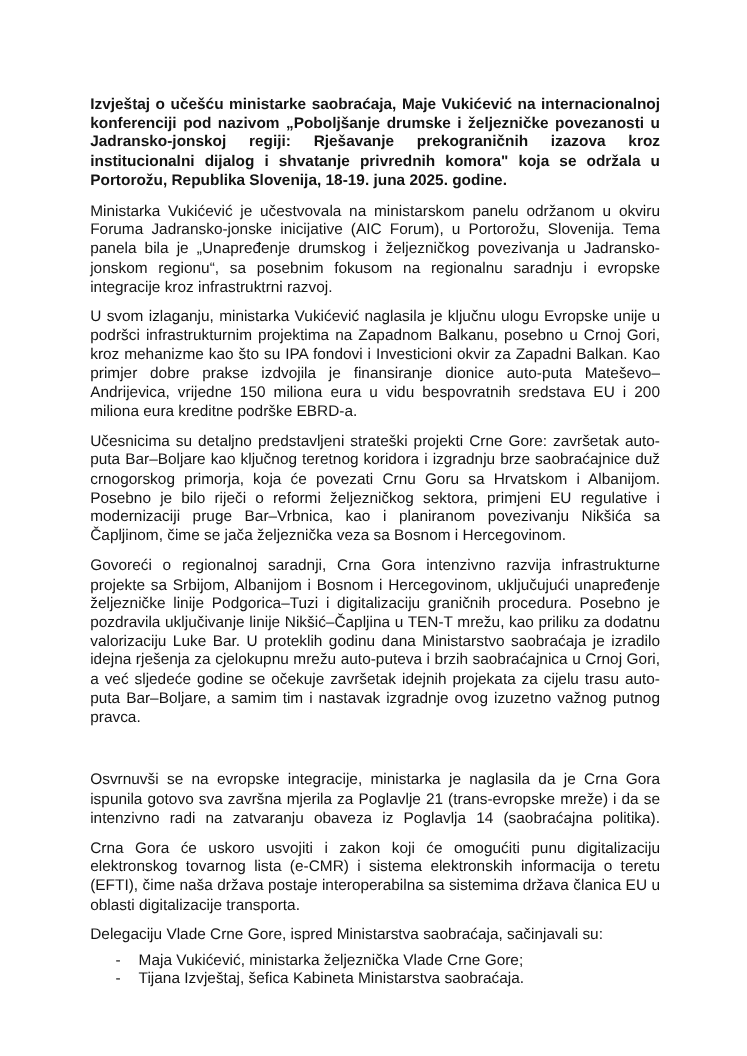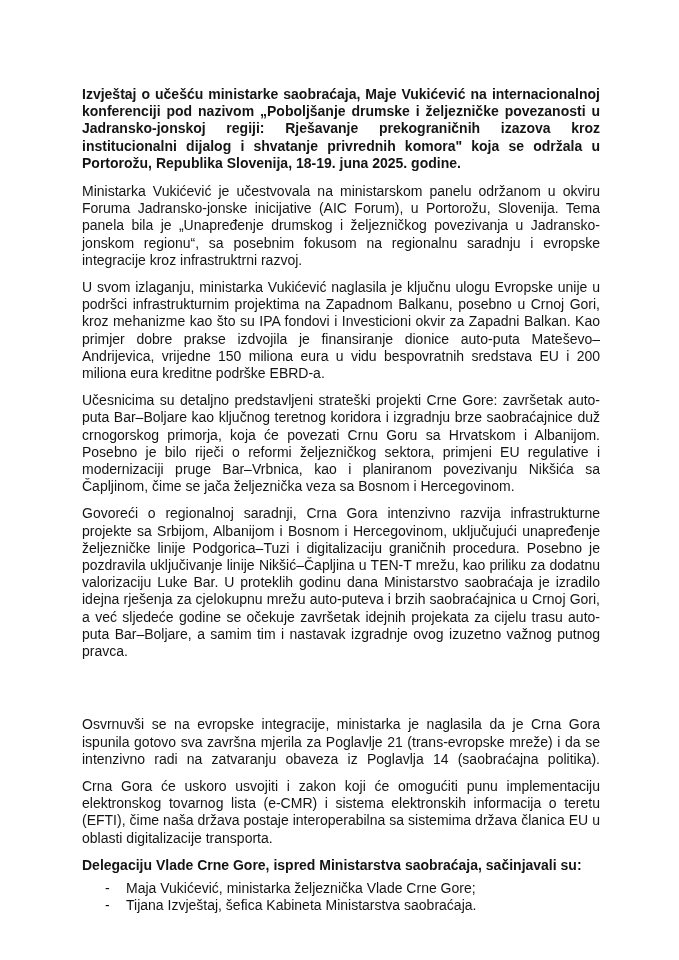--- a/index.html
+++ b/index.html
@@ -26,26 +26,25 @@
     margin: 0 0 11px 0;
   }
   .para {
     text-align: justify;
     margin: 0 0 10px 0;
   }
   .para.justify-last {
     text-align-last: justify;
   }
   .para.big-gap {
-    margin-top: 56px;
+    margin-top: 40px;
   }
   .delegation-intro {
     text-align: left;
     margin: 0 0 6px 0;
-    font-weight: bold;
   }
   .delegation-list {
     margin-left: 23px;
   }
   .delegation-item {
     display: flex;
     align-items: flex-start;
   }
   .bullet {
     flex: none;
@@ -65,21 +64,21 @@
   <p class="para">Ministarka Vukićević je učestvovala na ministarskom panelu održanom u okviru Foruma Jadransko-jonske inicijative (AIC Forum), u Portorožu, Slovenija. Tema panela bila je „Unapređenje drumskog i željezničkog povezivanja u Jadransko-jonskom regionu“, sa posebnim fokusom na regionalnu saradnju i evropske integracije kroz infrastruktrni razvoj.</p>
 
   <p class="para">U svom izlaganju, ministarka Vukićević naglasila je ključnu ulogu Evropske unije u podršci infrastrukturnim projektima na Zapadnom Balkanu, posebno u Crnoj Gori, kroz mehanizme kao što su IPA fondovi i Investicioni okvir za Zapadni Balkan. Kao primjer dobre prakse izdvojila je finansiranje dionice auto-puta Mateševo–Andrijevica, vrijedne 150 miliona eura u vidu bespovratnih sredstava EU i 200 miliona eura kreditne podrške EBRD-a.</p>
 
   <p class="para">Učesnicima su detaljno predstavljeni strateški projekti Crne Gore: završetak auto-puta Bar–Boljare kao ključnog teretnog koridora i izgradnju brze saobraćajnice duž crnogorskog primorja, koja će povezati Crnu Goru sa Hrvatskom i Albanijom. Posebno je bilo riječi o reformi željezničkog sektora, primjeni EU regulative i modernizaciji pruge Bar–Vrbnica, kao i planiranom povezivanju Nikšića sa Čapljinom, čime se jača željeznička veza sa Bosnom i Hercegovinom.</p>
 
   <p class="para justify-last">Govoreći o regionalnoj saradnji, Crna Gora intenzivno razvija infrastrukturne projekte sa Srbijom, Albanijom i Bosnom i Hercegovinom, uključujući unapređenje željezničke linije Podgorica–Tuzi i digitalizaciju graničnih procedura. Posebno je pozdravila uključivanje linije Nikšić–Čapljina u TEN-T mrežu, kao priliku za dodatnu valorizaciju Luke Bar. U proteklih godinu dana Ministarstvo saobraćaja je izradilo idejna rješenja za cjelokupnu mrežu auto-puteva i brzih saobraćajnica u Crnoj Gori, a već sljedeće godine se očekuje završetak idejnih projekata za cijelu trasu auto-puta Bar–Boljare, a samim tim i nastavak izgradnje ovog izuzetno važnog putnog pravca.</p>
 
   <p class="para justify-last big-gap">Osvrnuvši se na evropske integracije, ministarka je naglasila da je Crna Gora ispunila gotovo sva završna mjerila za Poglavlje 21 (trans-evropske mreže) i da se intenzivno radi na zatvaranju obaveza iz Poglavlja 14 (saobraćajna politika).</p>
 
-  <p class="para">Crna Gora će uskoro usvojiti i zakon koji će omogućiti punu implementaciju elektronskog tovarnog lista (e-CMR) i sistema elektronskih informacija o teretu (EFTI), čime naša država postaje interoperabilna sa sistemima država članica EU u oblasti digitalizacije transporta.</p>
+  <p class="para">Crna Gora će uskoro usvojiti i zakon koji će omogućiti punu digitalizaciju elektronskog tovarnog lista (e-CMR) i sistema elektronskih informacija o teretu (EFTI), čime naša država postaje interoperabilna sa sistemima država članica EU u oblasti digitalizacije transporta.</p>
 
   <p class="para delegation-intro">Delegaciju Vlade Crne Gore, ispred Ministarstva saobraćaja, sačinjavali su:</p>
 
   <div class="delegation-list">
     <div class="delegation-item">
       <span class="bullet">-</span>
       <span class="item-text">Maja Vukićević, ministarka željeznička Vlade Crne Gore;</span>
     </div>
     <div class="delegation-item">
       <span class="bullet">-</span>

